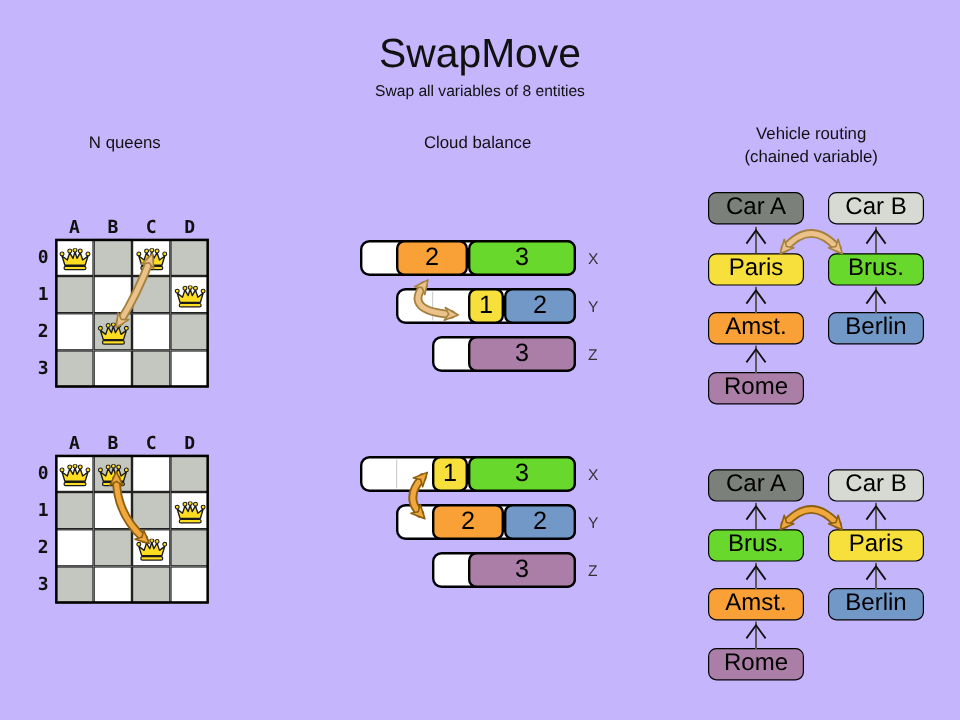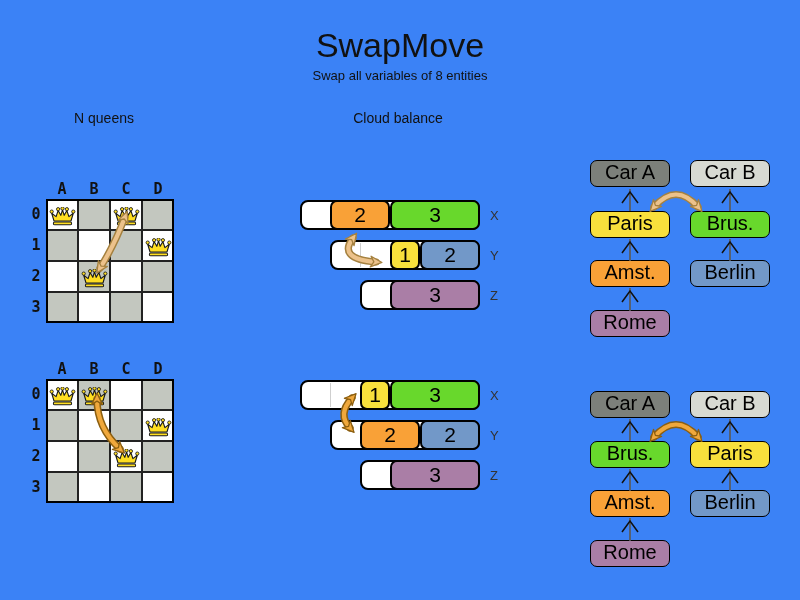--- a/index.html
+++ b/index.html
@@ -1,16 +1,16 @@
 <!DOCTYPE html>
 <html style="--ab-fill: #ecc28b; --ab-dark: #a5813f; --aa-fill: #f0a83c; --aa-dark: #8c5f10;"><head>
 <meta charset="utf-8">
 <style>
   html,body{margin:0;padding:0;background:#fff;}
-  #canvas{position:relative;width:800px;height:600px;background:#3b82f6;overflow:hidden;
+  #canvas{position:relative;width:800px;height:600px;background:#c4b5fd;overflow:hidden;
           font-family:"Liberation Sans",sans-serif;color:#000;}
   .abs{position:absolute;}
   #title{top:26px;left:0;width:800px;text-align:center;font-size:34px;color:#111;}
   #subtitle{top:68px;left:0;width:800px;text-align:center;font-size:13px;color:#111;}
   .col-header{font-size:14px;color:#111;text-align:center;}
   
   .board{position:absolute;width:148px;height:145px;}
   .board .col-label{position:absolute;top:0;width:32px;text-align:center;
       font-family:"DejaVu Sans Mono",monospace;font-weight:700;font-size:15px;color:#111;}
   .board .row-label{position:absolute;left:0;width:16px;height:31px;line-height:31px;text-align:center;
@@ -58,20 +58,22 @@
         <circle cx="36" cy="7" r="2.4" fill="#ffde21" stroke="#1a1a1a" stroke-width="1.3"></circle>
       </symbol>
     </defs>
   </svg>
 
   <div id="title" class="abs">SwapMove</div>
   <div id="subtitle" class="abs">Swap all variables of 8 entities</div>
 
   <div class="abs col-header" style="left:318px;top:110px;width:160px">Cloud balance</div>
   <div class="abs col-header" style="left:30px;top:110px;width:148px">N queens</div>
+  <div class="abs col-header" style="left:586px;top:103px;width:180px">Vehicle routing</div>
+  <div class="abs col-header" style="left:586px;top:122px;width:180px">(chained variable)</div>
 
   <div class="board" id="board-before" style="left:28px;top:180px">
       <div class="col-label" style="left: 18px;">A</div>
       <div class="col-label" style="left: 50px;">B</div>
       <div class="col-label" style="left: 82px;">C</div>
       <div class="col-label" style="left: 114px;">D</div>
       <div class="row-label" style="top: 19px;">0</div>
       <div class="row-label" style="top: 50px;">1</div>
       <div class="row-label" style="top: 81px;">2</div>
       <div class="row-label" style="top: 112px;">3</div>

